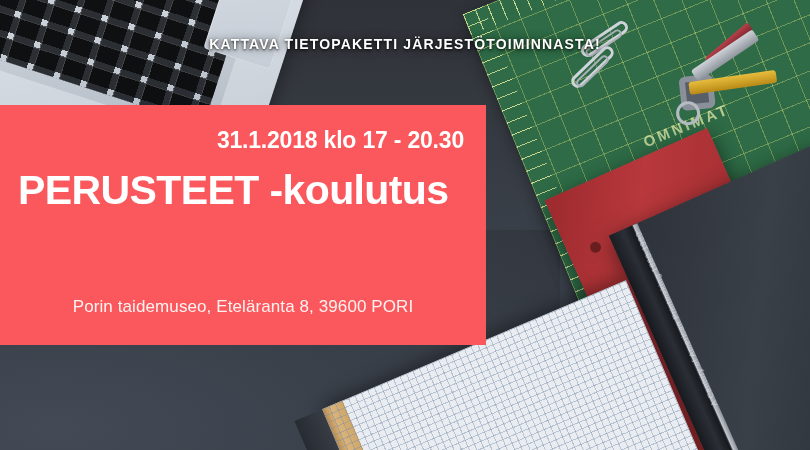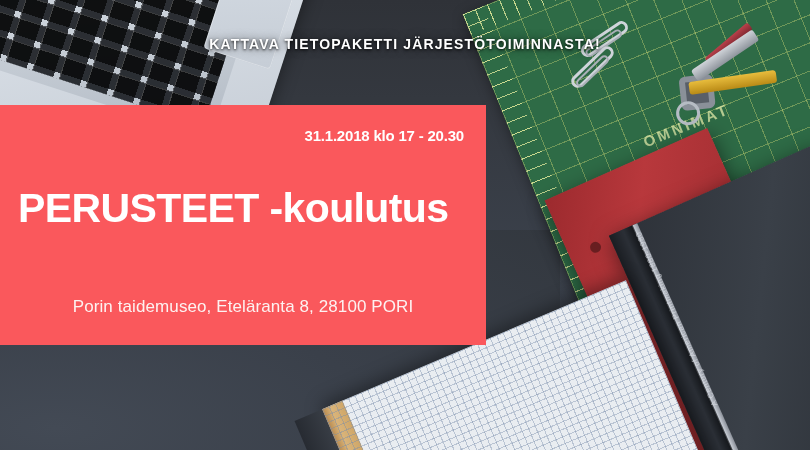--- a/index.html
+++ b/index.html
@@ -282,36 +282,36 @@
     position: absolute;
     left: 0; top: 105px;
     width: 486px; height: 240px;
     background: #fa585c;
     padding: 0 22px 0 18px;
   }
   .event-date {
     position: absolute;
     right: 22px; top: 22px;
     color: #ffffff;
-    font-size: 15px;
+    font-size: 23px;
     font-weight: bold;
     letter-spacing: -.2px;
     white-space: nowrap;
   }
   .headline {
     position: absolute;
     left: 18px; top: 62px;
     width: 452px;
     color: #ffffff;
     font-size: 41px;
     font-weight: bold;
     line-height: 1.17;
     letter-spacing: -.6px;
   }
-  .headline .line2-light { font-weight: bold; margin-top: 18px; }
+  .headline .line2-light { font-weight: bold; }
   .venue {
     position: absolute;
     left: 0; top: 192px;
     width: 486px;
     text-align: center;
     color: #fdf2f1;
     font-size: 17px;
     font-weight: normal;
     letter-spacing: .1px;
     white-space: nowrap;
@@ -373,16 +373,16 @@
     <div class="top-strip-tag">KATTAVA TIETOPAKETTI JÄRJESTÖTOIMINNASTA!</div>
   </div>
 
   <div class="red-card">
     <div class="event-date">31.1.2018 klo 17 - 20.30</div>
 
     <div class="headline">
       <div class="line2-light">PERUSTEET -koulutus</div>
     </div>
 
-    <div class="venue">Porin taidemuseo, Eteläranta 8, 28100 PORI</div>
+    <div class="venue">Porin taidemuseo, Eteläranta 8, 39600 PORI</div>
   </div>
 
 </div>
 
 </body></html>

